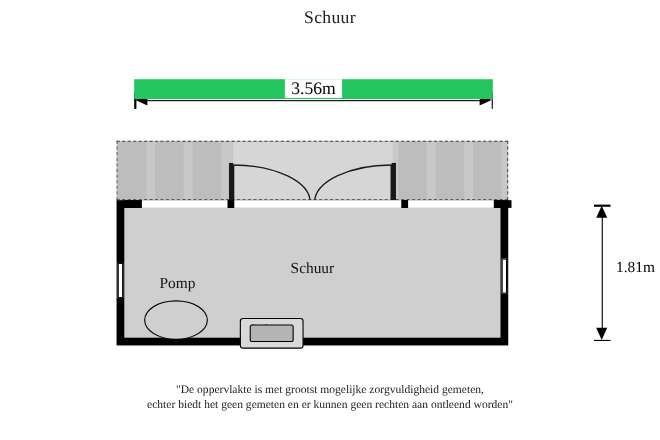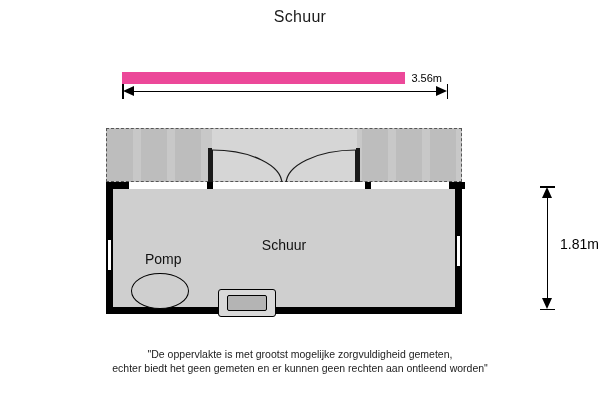--- a/index.html
+++ b/index.html
@@ -11,20 +11,21 @@
     height: 400px;
     background: #ffffff;
     font-family: "Liberation Sans", sans-serif;
     color: #000000;
     overflow: hidden;
   }
   .page {
     position: relative;
     width: 548px;
     height: 400px;
+    font-family: Liberation Serif, serif;
   }
   .title {
     position: absolute;
     top: 8px;
     left: 0;
     width: 600px;
     text-align: center;
     font-size: 16px;
     color: #1a1a1a;
     letter-spacing: 0.3px;
@@ -69,23 +70,23 @@
   }
   .arrow-right-h {
     right: 1px;
     border-left: 11px solid #000;
   }
   .dim-top .label {
     position: absolute;
     top: -8px;
     left: 0;
     width: 326px;
-    text-align: right;
-    font-size: 11px;
-    background: #ec4899;
+    text-align: center;
+    font-size: 16px;
+    background: #22c55e;
   }
   .dim-top .label span {
     background: #fff;
     padding: 0 6px;
   }
 
   
   .dim-right {
     position: absolute;
     left: 536px;

